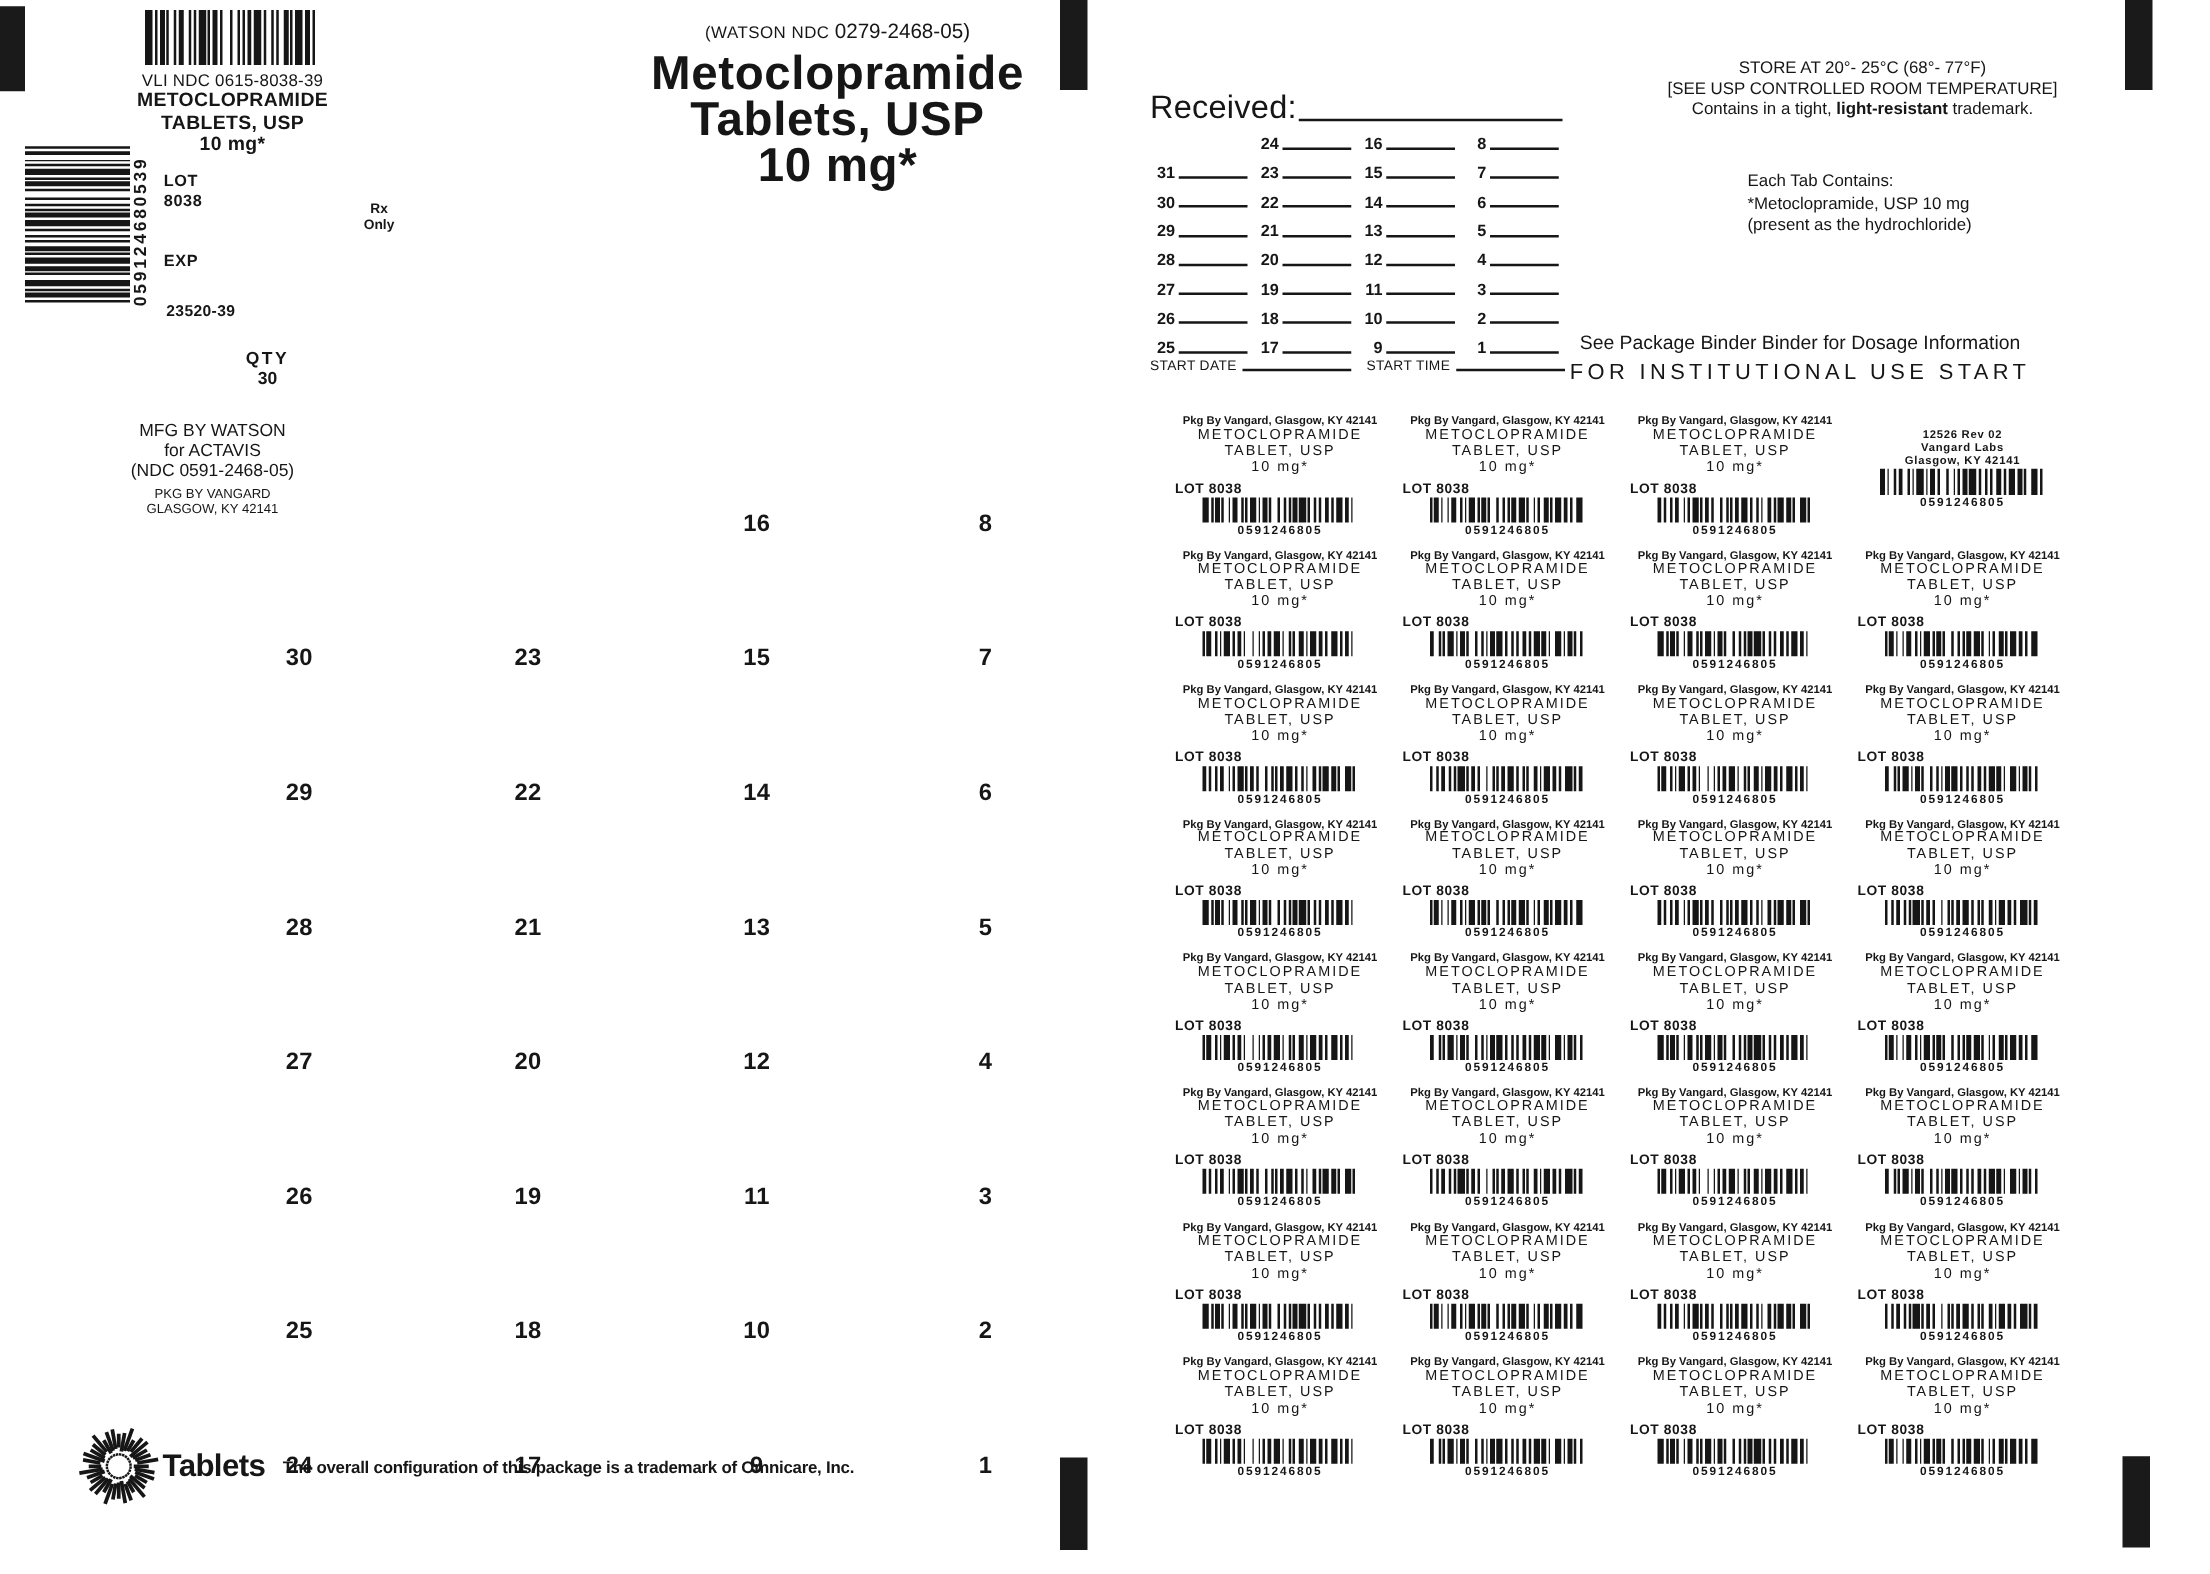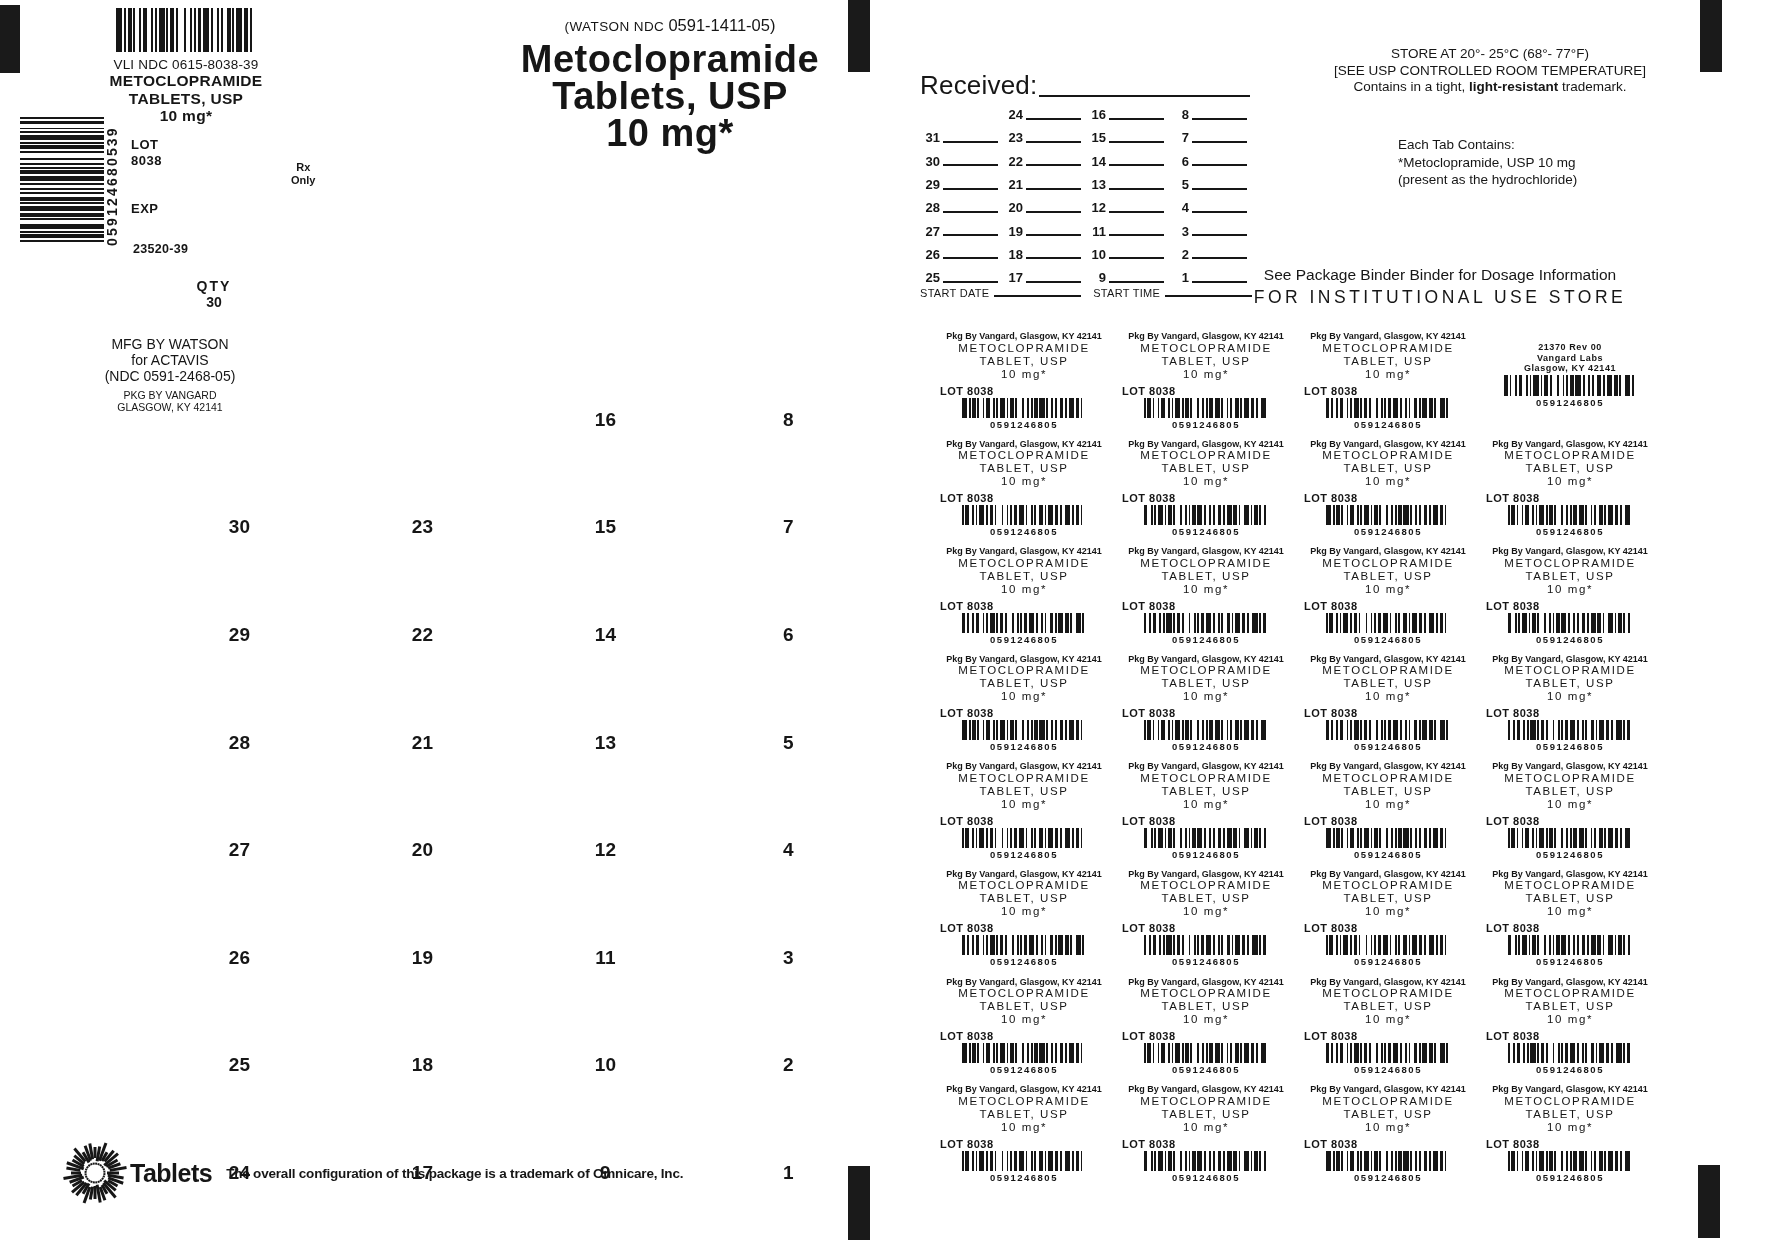--- a/index.html
+++ b/index.html
@@ -245,21 +245,21 @@
     <div id="mfg" class="abs">
       <div class="mfg-line">MFG BY  WATSON</div>
       <div class="mfg-line">for ACTAVIS</div>
       <div class="mfg-line">(NDC 0591-2468-05)</div>
       <div class="pkg-line pkg-first">PKG BY VANGARD</div>
       <div class="pkg-line">GLASGOW, KY 42141</div>
     </div>
 
     <div id="title" class="abs">
       <div class="t-ndc">
-        <span class="t-ndc-pre">(WATSON NDC </span><span class="t-ndc-num">0591-1411-05)</span>
+        <span class="t-ndc-pre">(WATSON NDC </span><span class="t-ndc-num">0279-2468-05)</span>
       </div>
       <div class="t-big t-first">Metoclopramide</div>
       <div class="t-big">Tablets, USP</div>
       <div class="t-big">10 mg*</div>
     </div>
 
     <div id="cal-left" class="abs">
         <div class="cl-cell"></div>
         <div class="cl-cell"></div>
         <div class="cl-cell">16</div>
@@ -511,21 +511,21 @@
     </div>
 
     <div id="contents" class="abs">
       <div>Each Tab Contains:</div>
       <div>*Metoclopramide, USP 10 mg</div>
       <div>(present as the hydrochloride)</div>
     </div>
 
     <div id="insert" class="abs">
       <div class="ins1">See Package Binder Binder for Dosage Information</div>
-      <div class="ins2">FOR INSTITUTIONAL USE STORE</div>
+      <div class="ins2">FOR INSTITUTIONAL USE START</div>
     </div>
 
     <div id="units" class="abs">
         <div class="unit-cell">
           <div class="unit-inner">
             <div class="u-pkg">Pkg By Vangard, Glasgow, KY 42141</div>
             <div class="u-name">METOCLOPRAMIDE</div>
             <div class="u-name">TABLET, USP</div>
             <div class="u-name">10 mg*</div>
             <div class="u-lot">LOT 8038</div>
@@ -703,21 +703,21 @@
               <i style="flex: 3 0 0px; background: rgb(22, 22, 22);"></i>
               <i style="flex: 1 0 0px; background: transparent;"></i>
               <i style="flex: 1 0 0px; background: rgb(22, 22, 22);"></i>
               <i style="flex: 1 0 0px; background: transparent;"></i>
             </div>
             <div class="u-digits">0591246805</div>
           </div>
         </div>
         <div class="unit-cell">
           <div class="rev-inner">
-            <div class="r-line">21370 Rev 00</div>
+            <div class="r-line">12526 Rev 02</div>
             <div class="r-line">Vangard Labs</div>
             <div class="r-line">Glasgow, KY 42141</div>
             <div class="bc r-bc">
               <i style="flex: 2 0 0px; background: rgb(22, 22, 22);"></i>
               <i style="flex: 1 0 0px; background: transparent;"></i>
               <i style="flex: 1 0 0px; background: rgb(22, 22, 22);"></i>
               <i style="flex: 2 0 0px; background: transparent;"></i>
               <i style="flex: 1 0 0px; background: rgb(22, 22, 22);"></i>
               <i style="flex: 1 0 0px; background: transparent;"></i>
               <i style="flex: 2 0 0px; background: rgb(22, 22, 22);"></i>

